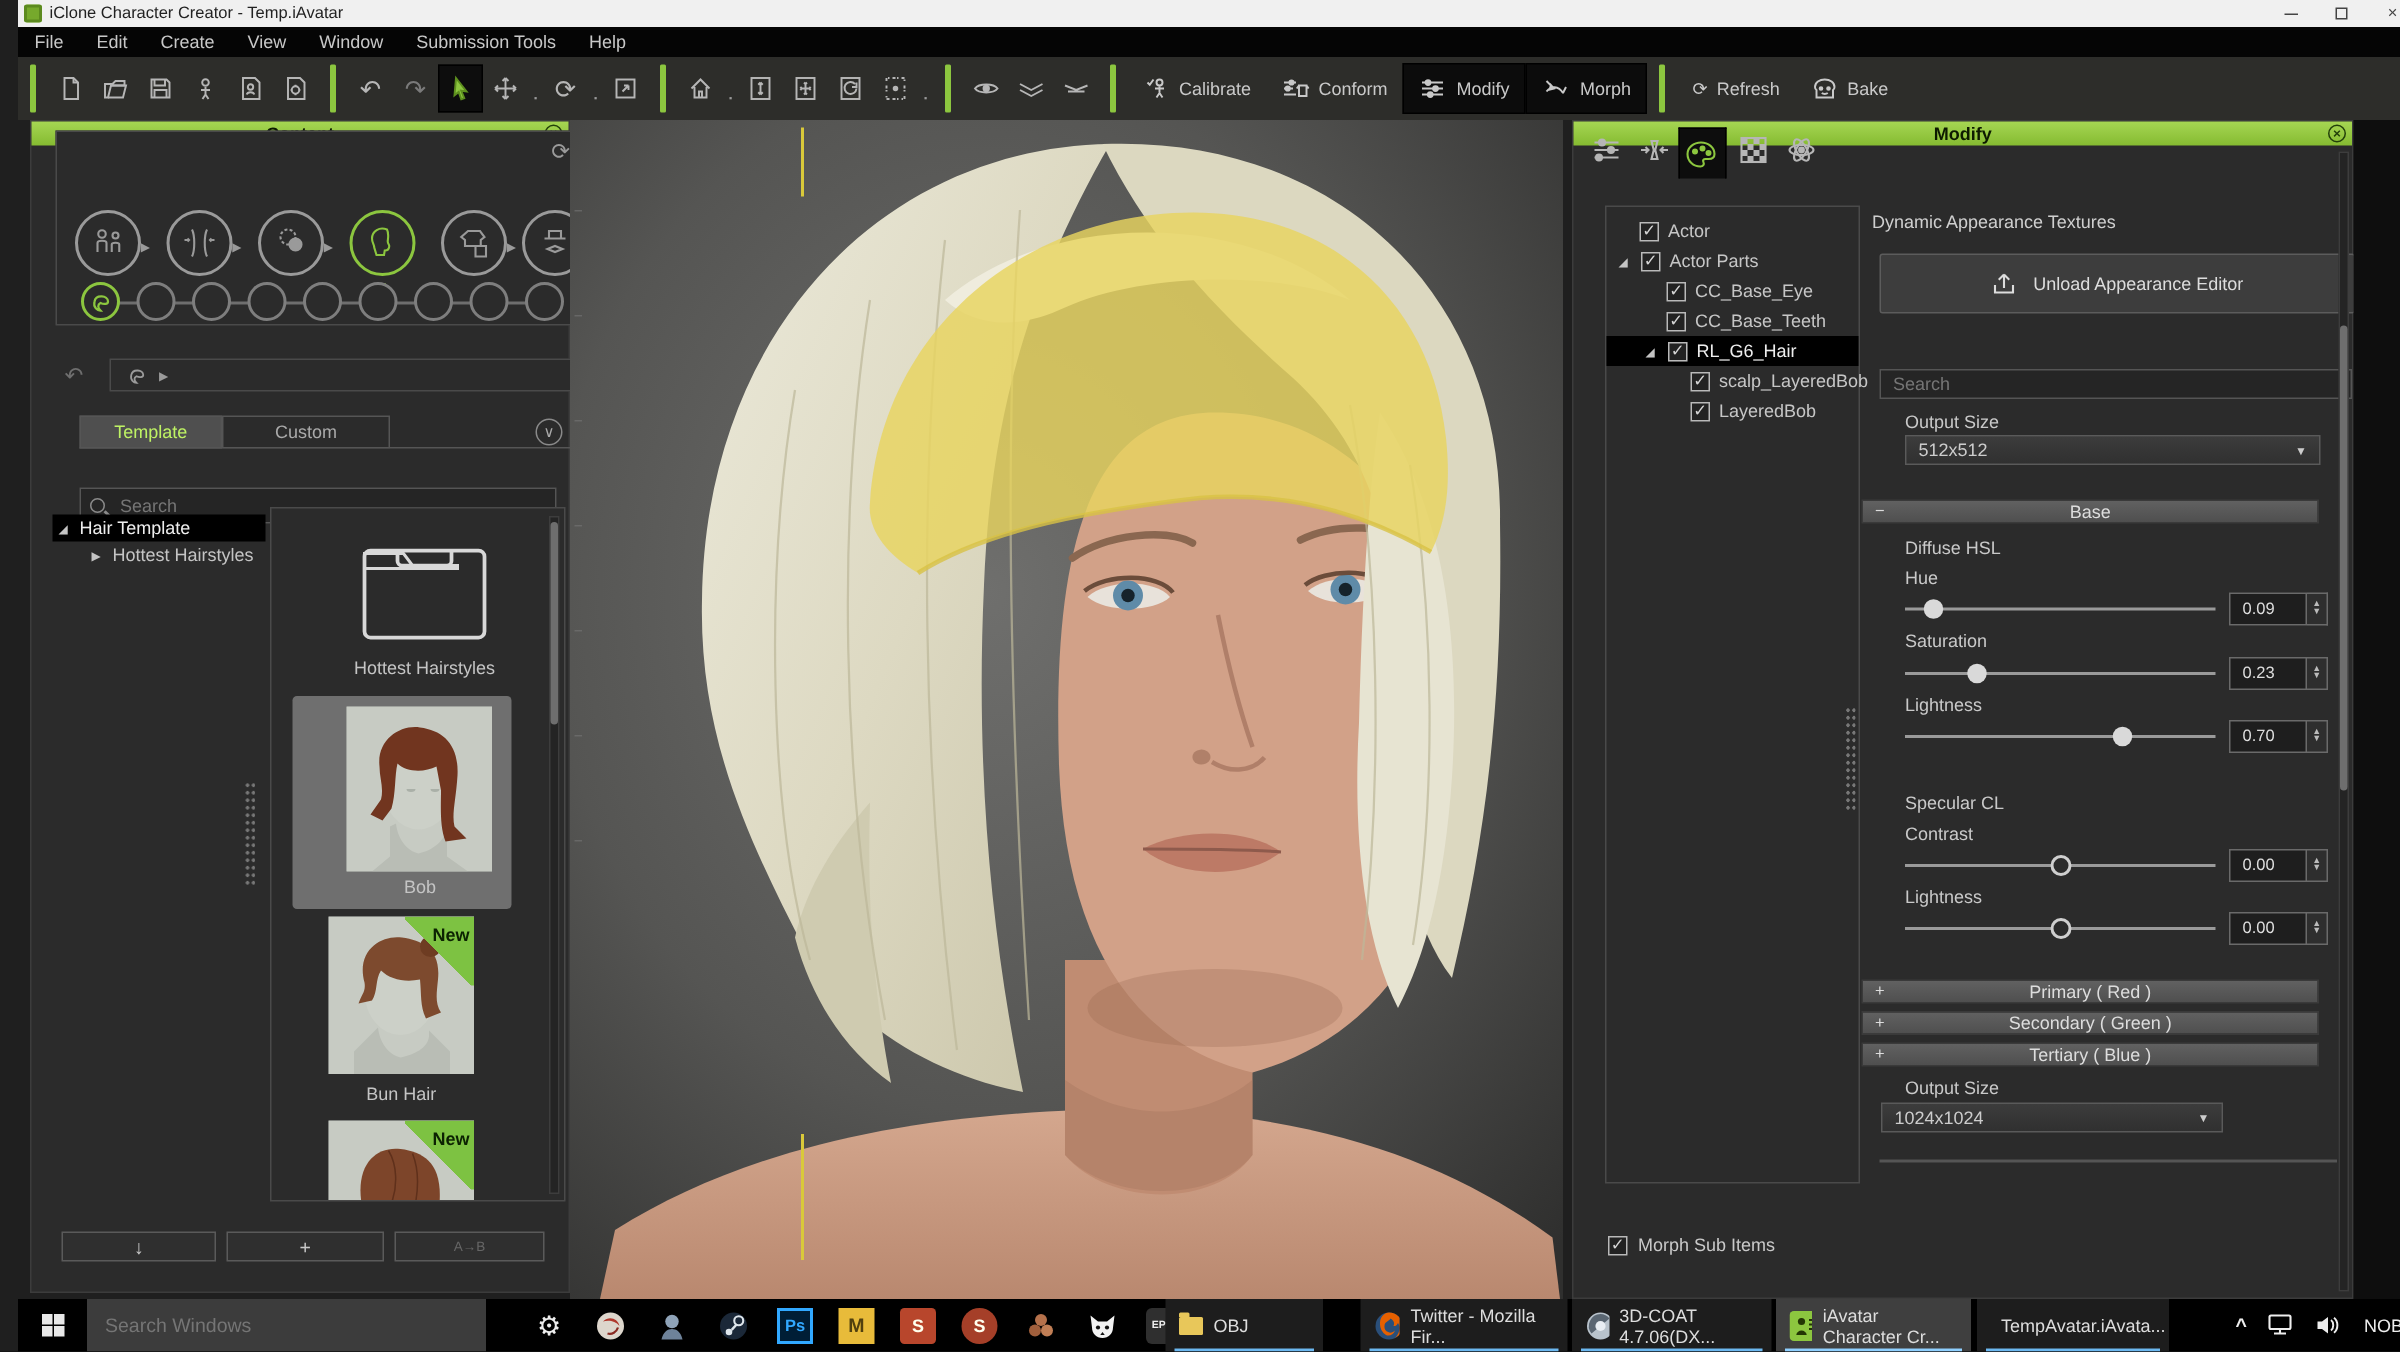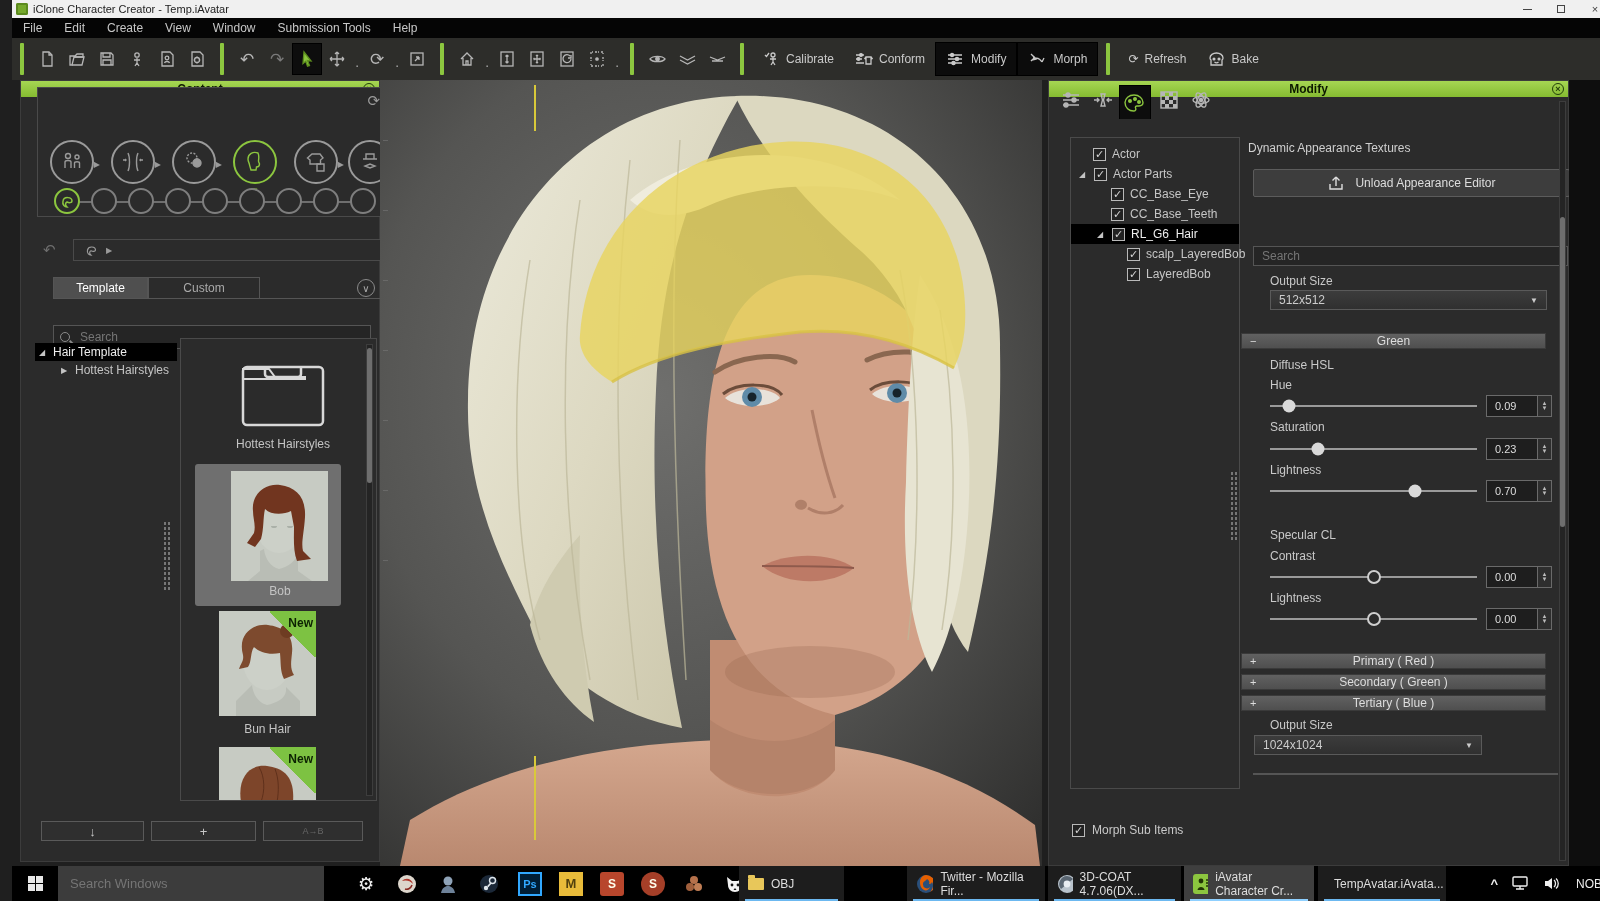--- a/index.html
+++ b/index.html
@@ -64,21 +64,21 @@
   .cat-circle.sel svg { stroke:#8CC63F; }
   .cat-tail { position:absolute; right:-8px; top:18px; color:#9a9a9a; font-size:8px; }
   .cat-tail.down { right:16px; top:44px; color:#8CC63F; }
   .mini-line { position:absolute; left:30px; top:127px; width:300px; height:2px; background:#6e6e6e; }
   .mini { position:absolute; width:26px; height:26px; border:2px solid #7e7e7e; border-radius:50%;
     top:114px; background:#2b2b2b; display:flex; align-items:center; justify-content:center; }
   .mini.sel { border-color:#8CC63F; }
   .mini svg { stroke:#8CC63F; fill:none; stroke-width:1.5; }
   .tab { position:absolute; top:0; height:22px; font-size:12px; display:flex; align-items:center;
     justify-content:center; border:1px solid #555; }
-  .tab.on { background:#4f4f4f; color:#ffffff; }
+  .tab.on { background:#4f4f4f; color:#bef264; }
   .tab.off { background:#2b2b2b; color:#aaa; }
   .circ-btn { position:absolute; width:18px; height:18px; border:1px solid #8a8a8a; border-radius:50%;
     color:#aaa; font-size:10px; display:flex; align-items:center; justify-content:center; }
   .treerow { height:18px; display:flex; align-items:center; font-size:12px; color:#c4c4c4; gap:5px; }
   .treerow.sel { background:#000; color:#eee; }
   .caret { font-size:8px; color:#c4c4c4; width:9px; }
   .thumb-label { color:#c4c4c4; font-size:12px; text-align:center; }
   .thumb-img { background:#c7cbc3; position:relative; overflow:hidden; }
   .badge { position:absolute; right:0; top:0; width:46px; height:46px;
     background:linear-gradient(225deg,#7DC242 52%,transparent 52%); }
@@ -663,40 +663,40 @@
       <div class="mrow" style="padding-left:56px;">
         <span class="cb">✓</span>
         <span>LayeredBob</span>
       </div>
     </div>
 
     <div class="splitter" style="left:181px;top:390px;height:70px;"></div>
 
     <div class="heading abs" style="left:187px;top:60px;">Dynamic Appearance Textures</div>
 
-    <div class="bigbtn abs" style="left:192px;top:88px;width:317px;height:28px;">
+    <div class="bigbtn abs" style="left:192px;top:88px;width:317px;height:40px;">
       <svg width="18" height="18">
           <path d="M9 12V3M9 3L5.5 6.5M9 3l3.5 3.5M3 10v5h12v-5"></path>
         </svg>
       <span>Unload Appearance Editor</span>
     </div>
 
     <div class="abs search-wrap" style="left:192px;top:149px;width:315px;height:20px;">
       <input class="search" style="width: 315px; height: 20px; padding-left: 8px;" placeholder="Search">
     </div>
 
     <div class="mlabel abs" style="left:209px;top:193px;">Output Size</div>
     <div class="dropdown abs" style="left:209px;top:209px;width:277px;height:20px;">
       <span>512x512</span>
       <span class="caret2">▼</span>
     </div>
 
     <div class="secbar" style="left:192px;top:252px;width:305px;">
       <span class="tgl">−</span>
-      <span class="sttl">Green</span>
+      <span class="sttl">Base</span>
     </div>
 
     <div class="mlabel abs" style="left:209px;top:277px;">Diffuse HSL</div>
 
     <div class="mlabel abs" style="left:209px;top:297px;">Hue</div>
     <div class="track abs" style="left:209px;top:324px;width:207px;">
       <span class="knob" style="left: 9%;"></span>
     </div>
     <div class="valbox abs" style="left:425px;top:314px;">0.09</div>
     <div class="spin abs" style="left:477px;top:314px;">
@@ -842,21 +842,21 @@
             <circle cx="8" cy="12" r="1.4" fill="#111"></circle>
             <circle cx="14" cy="12" r="1.4" fill="#111"></circle>
             <path d="M11 15l-1.5 2h3z" fill="#111"></path>
           </svg>
       </div>
       <div class="tk-ico" style="background:#2f2f2f;border-radius:4px;">
         <span style="color:#eee;font-size:7px;font-weight:bold;">EPIC</span>
       </div>
     </div>
 
-    <div class="tk-item tk-win" style="left:727px;width:105px;">
+    <div class="tk-item tk-win" style="left:765px;width:105px;">
       <span class="folder"></span>
       <span>OBJ</span>
       <span class="tk-underline"></span>
     </div>
 
     <div class="tk-item tk-win" style="left:895px;width:138px;">
       <svg width="20" height="20">
           <circle cx="10" cy="10" r="9" fill="#2a4f7a"></circle>
           <path d="M10 1a9 9 0 0 1 9 9 9 9 0 0 1-5 8c3-3 4-7 2-10-1 2-2 2-3 2 1-2 0-4-2-5-1 2-4 2-4 5a4 4 0 0 0 7 3c-1 3-4 4-6 3a9 9 0 0 1-4-8c0-4 3-7 6-7z" fill="#e66000"></path>
         </svg>

